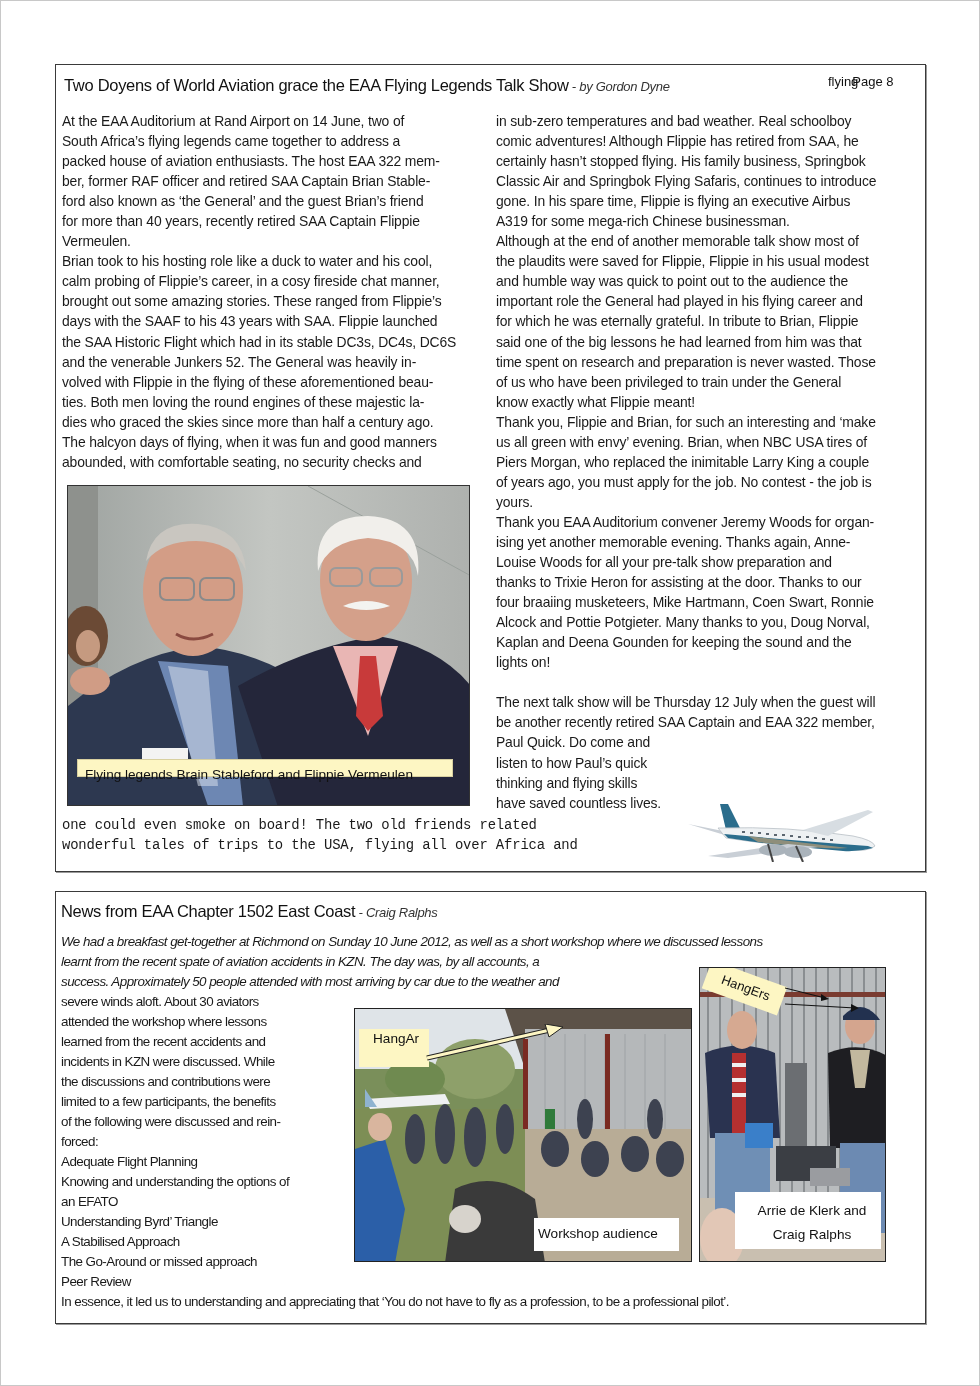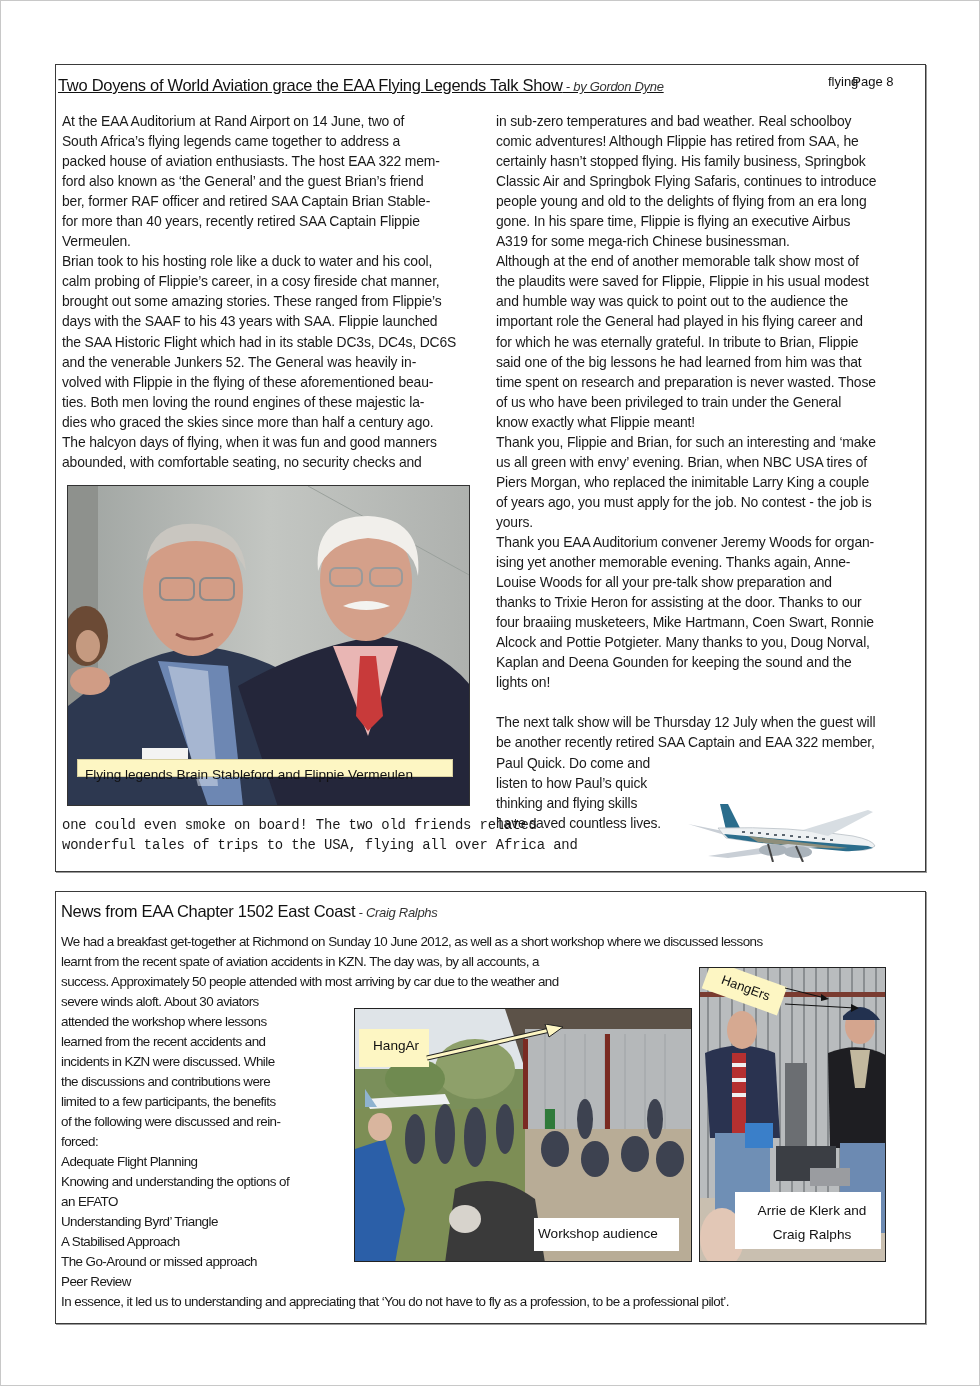--- a/index.html
+++ b/index.html
@@ -26,33 +26,33 @@
 
   .nar { font-family: "Liberation Sans", sans-serif; font-size: 13.4px; letter-spacing: -0.55px;
          transform-origin: left top; }
 </style>
 </head>
 <body>
 
 <div class="page-edge"></div>
 
 <div class="box" id="box1">
-  <div class="title" style="left:2px; top:11px;text-decoration:underline;">
+  <div class="title" style="left:8px; top:11px;">
     <span>Two Doyens of World Aviation grace the EAA Flying Legends Talk Show</span><span class="byline"> - by Gordon Dyne</span>
   </div>
   <div class="pagenum" style="left:772px; top:9px;">
     <span>flying</span><span style="margin-left:-6px">Page 8</span>
   </div>
 
   <div class="col" id="a1c1" style="left:6px; top:46px; width:425px;">
       <span class="ln">At the EAA Auditorium at Rand Airport on 14 June, two of</span>
       <span class="ln">South Africa’s flying legends came together to address a</span>
       <span class="ln">packed house of aviation enthusiasts. The host EAA 322 mem-</span>
+      <span class="ln">ber, former RAF officer and retired SAA Captain Brian Stable-</span>
       <span class="ln">ford also known as ‘the General’ and the guest Brian’s friend</span>
-      <span class="ln">ber, former RAF officer and retired SAA Captain Brian Stable-</span>
       <span class="ln">for more than 40 years, recently retired SAA Captain Flippie</span>
       <span class="ln">Vermeulen.</span>
       <span class="ln">Brian took to his hosting role like a duck to water and his cool,</span>
       <span class="ln">calm probing of Flippie’s career, in a cosy fireside chat manner,</span>
       <span class="ln">brought out some amazing stories. These ranged from Flippie’s</span>
       <span class="ln">days with the SAAF to his 43 years with SAA. Flippie launched</span>
       <span class="ln">the SAA Historic Flight which had in its stable DC3s, DC4s, DC6S</span>
       <span class="ln">and the venerable Junkers 52. The General was heavily in-</span>
       <span class="ln">volved with Flippie in the flying of these aforementioned beau-</span>
       <span class="ln">ties. Both men loving the round engines of these majestic la-</span>
@@ -109,21 +109,20 @@
   <div class="col" id="a1c1b" style="left:6px; top:750px; width:425px;font-family:Liberation Mono, monospace;">
       <span class="ln">one could even smoke on board! The two old friends related</span>
       <span class="ln">wonderful tales of trips to the USA, flying all over Africa and</span>
     </div>
 
   <div class="col" id="a1c2" style="left:440px; top:46px; width:425px;">
       <span class="ln">in sub-zero temperatures and bad weather. Real schoolboy</span>
       <span class="ln">comic adventures! Although Flippie has retired from SAA, he</span>
       <span class="ln">certainly hasn’t stopped flying. His family business, Springbok</span>
       <span class="ln">Classic Air and Springbok Flying Safaris, continues to introduce</span>
-      <span class="ln">people young and old to the delights of flying from an era long</span>
       <span class="ln">gone. In his spare time, Flippie is flying an executive Airbus</span>
       <span class="ln">A319 for some mega-rich Chinese businessman.</span>
       <span class="ln">Although at the end of another memorable talk show most of</span>
       <span class="ln">the plaudits were saved for Flippie, Flippie in his usual modest</span>
       <span class="ln">and humble way was quick to point out to the audience the</span>
       <span class="ln">important role the General had played in his flying career and</span>
       <span class="ln">for which he was eternally grateful. In tribute to Brian, Flippie</span>
       <span class="ln">said one of the big lessons he had learned from him was that</span>
       <span class="ln">time spent on research and preparation is never wasted. Those</span>
       <span class="ln">of us who have been privileged to train under the General</span>
@@ -179,21 +178,21 @@
       <line x1="128" y1="46" x2="135" y2="62" stroke="#444" stroke-width="2"></line>
     </svg>
   </div>
 </div>
 
 <div class="box" id="box2">
   <div class="title" style="left:5px; top:10px;">
     <span>News from EAA Chapter 1502 East Coast</span><span class="byline">  - Craig Ralphs</span>
   </div>
 
-  <div class="col nar" id="a2intro" style="left:5px; top:40px; width:860px; line-height:20px;">
+  <div class="col nar" id="a2intro" style="left:5px; top:40px; width:860px; line-height:20px;font-style:italic;">
       <span class="ln">We had a breakfast get-together at Richmond on Sunday 10 June 2012, as well as a short workshop where we discussed lessons</span>
       <span class="ln">learnt from the recent spate of aviation accidents in KZN. The day was, by all accounts, a</span>
       <span class="ln">success. Approximately 50 people attended with most arriving by car due to the weather and</span>
     </div>
   <div class="col nar" id="a2body" style="left:5px; top:100px; width:290px; line-height:20px;">
       <span class="ln">severe winds aloft.  About 30 aviators</span>
       <span class="ln">attended the workshop where lessons</span>
       <span class="ln">learned from the recent accidents and</span>
       <span class="ln">incidents in KZN were discussed.  While</span>
       <span class="ln">the discussions and contributions were</span>
@@ -249,21 +248,21 @@
           <ellipse cx="315" cy="150" rx="14" ry="18"></ellipse>
         <ellipse cx="230" cy="110" rx="8" ry="20"></ellipse>
           <ellipse cx="300" cy="110" rx="8" ry="20"></ellipse>
       </g>
       <path d="M0 140 L30 130 L50 200 L40 254 L0 254 Z" fill="#2b5fa8"></path>
       <ellipse cx="25" cy="118" rx="12" ry="14" fill="#d9b59e"></ellipse>
       <path d="M100 180 Q140 160 180 190 L190 254 L90 254 Z" fill="#3a3a3a"></path>
       <ellipse cx="110" cy="210" rx="16" ry="14" fill="#d7d3cc"></ellipse>
       <rect x="190" y="100" width="10" height="20" fill="#2f7a3a"></rect>
     </svg>
-    <div class="caption" style="left:4px; top:20px; width:70px; height:38px; background:#fdf6c3; padding:9px 0 0 14px;">
+    <div class="caption" style="left:4px; top:20px; width:70px; height:38px; background:#fdf6c3; padding:2px 0 0 14px;">
       <span>HangAr</span>
     </div>
     <svg style="position:absolute; left:70px; top:15px;" width="140" height="40" viewBox="0 0 140 40">
       <line x1="2" y1="34" x2="125" y2="6" stroke="#222" stroke-width="5"></line>
       <line x1="2" y1="34" x2="125" y2="6" stroke="#fdf6c3" stroke-width="3"></line>
       <polygon points="138,3 120,0 124,13" fill="#fdf6c3" stroke="#222" stroke-width="1"></polygon>
     </svg>
     <div class="caption" style="left:179px; top:209px; width:145px; height:33px; background:#ffffff; padding:8px 0 0 4px;">
       <span>Workshop audience</span>
     </div>

